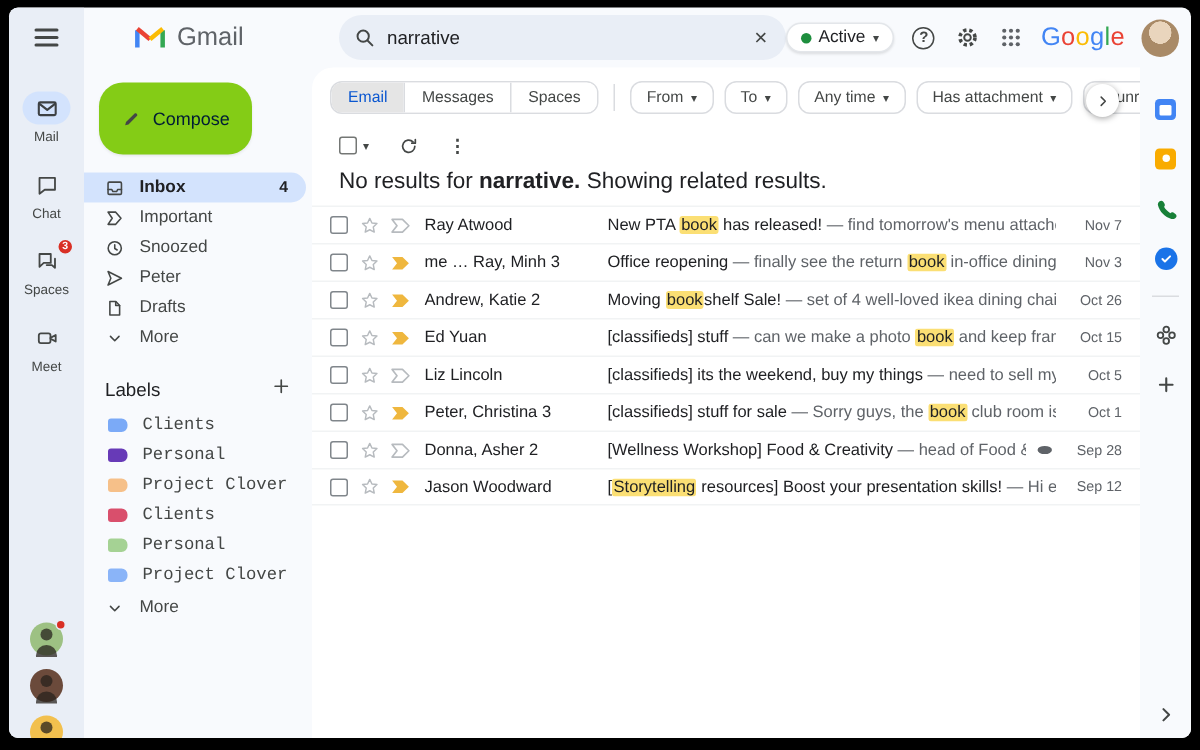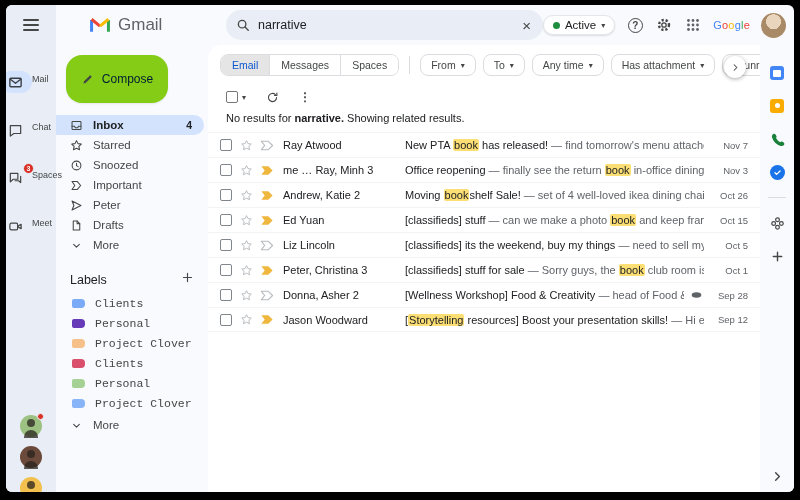--- a/index.html
+++ b/index.html
@@ -4,21 +4,21 @@
 <style>
   * { box-sizing: border-box; margin: 0; padding: 0; }
   html,body { width:800px; height:500px; }
   body { background:#000; position:relative; font-family:"Liberation Sans",sans-serif; overflow:hidden; }
   .app { position:absolute; left:6px; top:5px; right:6px; bottom:8px; background:#f8fafd; border-radius:6px; overflow:hidden; display:flex; }
 
   
   .rail { width:50px; background:#e9eef6; display:flex; flex-direction:column; align-items:center; flex:0 0 50px; }
   .burger { height:40px; display:flex; align-items:center; justify-content:center; width:100%; cursor:pointer; }
   .burger span { width:16px; height:2px; background:#444746; box-shadow:0 5px 0 #444746, 0 -5px 0 #444746; display:block; border-radius:1px; }
-  .rail-item { display:flex; flex-direction:row; align-items:flex-start; margin-top:26px; cursor:pointer; }
+  .rail-item { display:flex; flex-direction:column; align-items:center; margin-top:16px; cursor:pointer; }
   .rail-ic { width:32px; height:22px; border-radius:11px; display:flex; align-items:center; justify-content:center; position:relative; }
   .rail-ic.active { background:#d3e3fd; }
   .rail-ic svg { width:15px; height:15px; }
   .rail-lb { font-size:9px; color:#444746; margin-top:3px; }
   .badge { position:absolute; top:-4px; right:-2px; background:#d93025; color:#fff; font-size:7px; min-width:11px; height:11px; border-radius:6px; display:flex; align-items:center; justify-content:center; font-weight:bold; border:1px solid #e9eef6; }
   .rail-spacer { flex:1; }
   .rail-avatars { display:flex; flex-direction:column; align-items:center; gap:9px; padding-bottom:0; }
   .c-av { width:22px; height:22px; border-radius:50%; position:relative; flex:0 0 auto; }
   .c-av .head { position:absolute; left:50%; top:4px; transform:translateX(-50%); width:8px; height:8px; border-radius:50%; background:rgba(40,35,30,.75); }
   .c-av .bodyp { position:absolute; left:50%; bottom:-1px; transform:translateX(-50%); width:14px; height:8px; border-radius:7px 7px 0 0; background:rgba(40,35,30,.75); }
@@ -35,21 +35,21 @@
   .search input { flex:1; border:none; outline:none; background:transparent; font-size:12.5px; color:#202124; font-family:"Liberation Sans",sans-serif; }
   .search .sic svg { width:14px; height:14px; display:block; }
   .clear-x { font-size:15px; color:#444746; cursor:pointer; padding:0 2px; }
   .tb-right { margin-left:auto; display:flex; align-items:center; gap:11px; padding-right:8px; }
   .active-pill { display:flex; align-items:center; gap:5px; background:#fff; border:1px solid #e3e6ea; box-shadow:0 1px 2px rgba(0,0,0,.12); border-radius:13px; padding:3px 9px; font-size:11.5px; color:#202124; cursor:pointer; }
   .gdot { width:7px; height:7px; border-radius:50%; background:#1e8e3e; }
   .caret { font-size:8px; color:#444746; }
   .tbi { width:18px; height:18px; display:flex; align-items:center; justify-content:center; cursor:pointer; }
   .tbi svg { width:16px; height:16px; }
   .qm { width:15px; height:15px; border:1.5px solid #444746; border-radius:50%; font-size:10px; color:#444746; display:flex; align-items:center; justify-content:center; font-weight:bold; }
-  .gword { font-size:11px; font-weight:500; letter-spacing:.2px; cursor:pointer;text-align:center; }
+  .gword { font-size:17px; font-weight:500; letter-spacing:.2px; cursor:pointer;text-align:center; }
   .avatar { width:25px; height:25px; border-radius:50%; background:radial-gradient(circle at 50% 35%, #e9d5bd 0 36%, #a98a67 37% 100%); position:relative; cursor:pointer; flex:0 0 25px; }
 
   .body-row { flex:1; display:flex; min-height:0; }
 
   
   .drawer { width:152px; flex:0 0 152px; display:flex; flex-direction:column; padding-top:6px; overflow:hidden; }
   .compose { margin:4px 0 12px 10px; width:102px; height:48px; background:#84cc16; border-radius:16px; display:flex; align-items:center; justify-content:center; gap:8px; font-size:12px; font-weight:500; color:#001d35; cursor:pointer; box-shadow:0 1px 2px rgba(0,0,0,.08); }
   .compose svg { width:13px; height:13px; }
   .nav-item { height:20px; display:flex; align-items:center; gap:10px; padding-left:14px; font-size:11.5px; color:#444746; border-radius:0 10px 10px 0; cursor:pointer; margin-right:4px; }
   .nav-item svg { width:13px; height:13px; flex:0 0 13px; }
@@ -73,21 +73,21 @@
   .scrollbtn { position:absolute; right:14px; top:11px; width:22px; height:22px; border-radius:50%; background:#fff; box-shadow:0 1px 4px rgba(0,0,0,.35); display:flex; align-items:center; justify-content:center; cursor:pointer; }
   .scrollbtn svg { width:11px; height:11px; }
 
   .toolbar { display:flex; align-items:center; gap:20px; padding:7px 0 5px 18px; flex:0 0 auto; }
   .selwrap { display:flex; align-items:center; gap:4px; cursor:pointer; }
   .cbx { width:12px; height:12px; border:1.5px solid #747775; border-radius:2px; display:inline-block; }
   .tbtn { cursor:pointer; display:flex; align-items:center; color:#444746; }
   .tbtn svg { width:13px; height:13px; }
   .kebab { font-size:12px; color:#444746; font-weight:bold; }
 
-  .status-line { font-size:11px; color:#202124; padding:3px 18px 8px 18px; flex:0 0 auto; }
+  .status-line { font-size:15px; color:#202124; padding:3px 18px 8px 18px; flex:0 0 auto; }
   .rows { flex:0 0 auto; }
   .row { display:flex; align-items:center; height:25px; border-top:1px solid #f1f3f4; padding:0 12px 0 6px; font-size:11px; cursor:pointer; }
   .row:last-child { border-bottom:1px solid #f1f3f4; }
   .row .cbx { margin:0 8px 0 6px; flex:0 0 12px; border-color:#80868b; }
   .star-w { flex:0 0 13px; margin-right:7px; display:flex; }
   .star-w svg { width:13px; height:13px; }
   .imp-w { flex:0 0 14px; margin-right:9px; display:flex; }
   .imp-w svg { width:14px; height:11px; }
   .sender { flex:0 0 122px; color:#202124; font-weight:500; overflow:hidden; white-space:nowrap; }
   .content { flex:1; min-width:0; overflow:hidden; white-space:nowrap; display:block; }
@@ -249,41 +249,33 @@
                   <rect x="2.5" y="3" width="11" height="10" rx="1" stroke="#444746" stroke-width="1.3" fill="none" stroke-linecap="round" stroke-linejoin="round"></rect>
                   <path d="M2.5 9h3l1 1.7h3L10.5 9h3" stroke="#444746" stroke-width="1.3" fill="none" stroke-linecap="round" stroke-linejoin="round"></path>
                 </svg>
               </span>
               <span>Inbox</span>
               <span class="nav-count">4</span>
             </div>
             <div class="nav-item">
               <span style="display: flex;">
                 <svg viewBox="0 0 16 16">
-                  <path d="M8 2l1.8 3.7 4.1.5-3 2.9.8 4.1L8 11.3 4.3 13.2l.8-4.1-3-2.9 4.1-.5z" stroke="#444746" stroke-width="1.3" fill="none" stroke-linecap="round" stroke-linejoin="round"></path>
-                </svg>
-              </span>
-              <span>Starred</span>
+                  <path d="M2.5 3h6.3l4.3 5-4.3 5H2.5l3.4-5z" stroke="#444746" stroke-width="1.3" fill="none" stroke-linecap="round" stroke-linejoin="round"></path>
+                </svg>
+              </span>
+              <span>Important</span>
             </div>
             <div class="nav-item">
               <span style="display: flex;">
                 <svg viewBox="0 0 16 16">
                   <circle cx="8" cy="8" r="5.4" stroke="#444746" stroke-width="1.3" fill="none" stroke-linecap="round" stroke-linejoin="round"></circle>
                   <path d="M8 5.2V8.2l2 1.2" stroke="#444746" stroke-width="1.3" fill="none" stroke-linecap="round" stroke-linejoin="round"></path>
                 </svg>
               </span>
               <span>Snoozed</span>
-            </div>
-            <div class="nav-item">
-              <span style="display: flex;">
-                <svg viewBox="0 0 16 16">
-                  <path d="M2.5 3h6.3l4.3 5-4.3 5H2.5l3.4-5z" stroke="#444746" stroke-width="1.3" fill="none" stroke-linecap="round" stroke-linejoin="round"></path>
-                </svg>
-              </span>
-              <span>Important</span>
             </div>
             <div class="nav-item">
               <span style="display: flex;">
                 <svg viewBox="0 0 16 16">
                   <path d="M2.5 13.5L13.5 8 2.5 2.5 4.8 8z" stroke="#444746" stroke-width="1.3" fill="none" stroke-linecap="round" stroke-linejoin="round"></path>
                 </svg>
               </span>
               <span>Peter</span>
             </div>
             <div class="nav-item">

